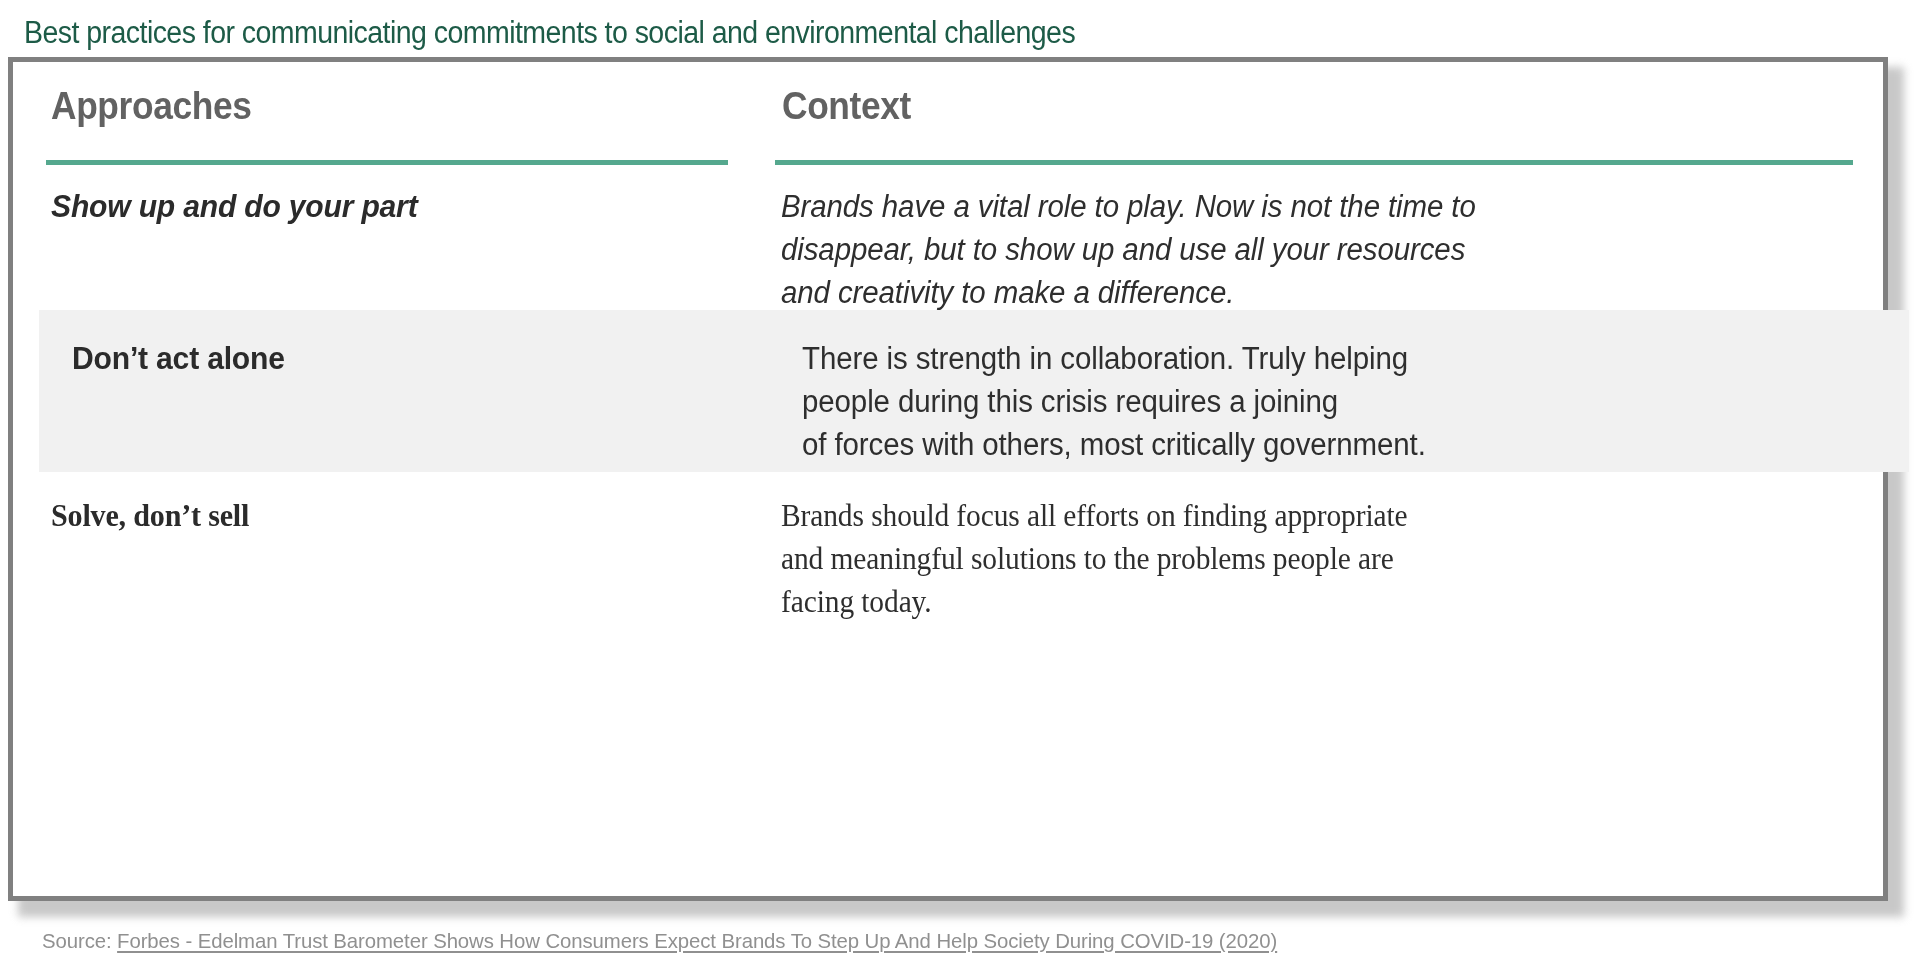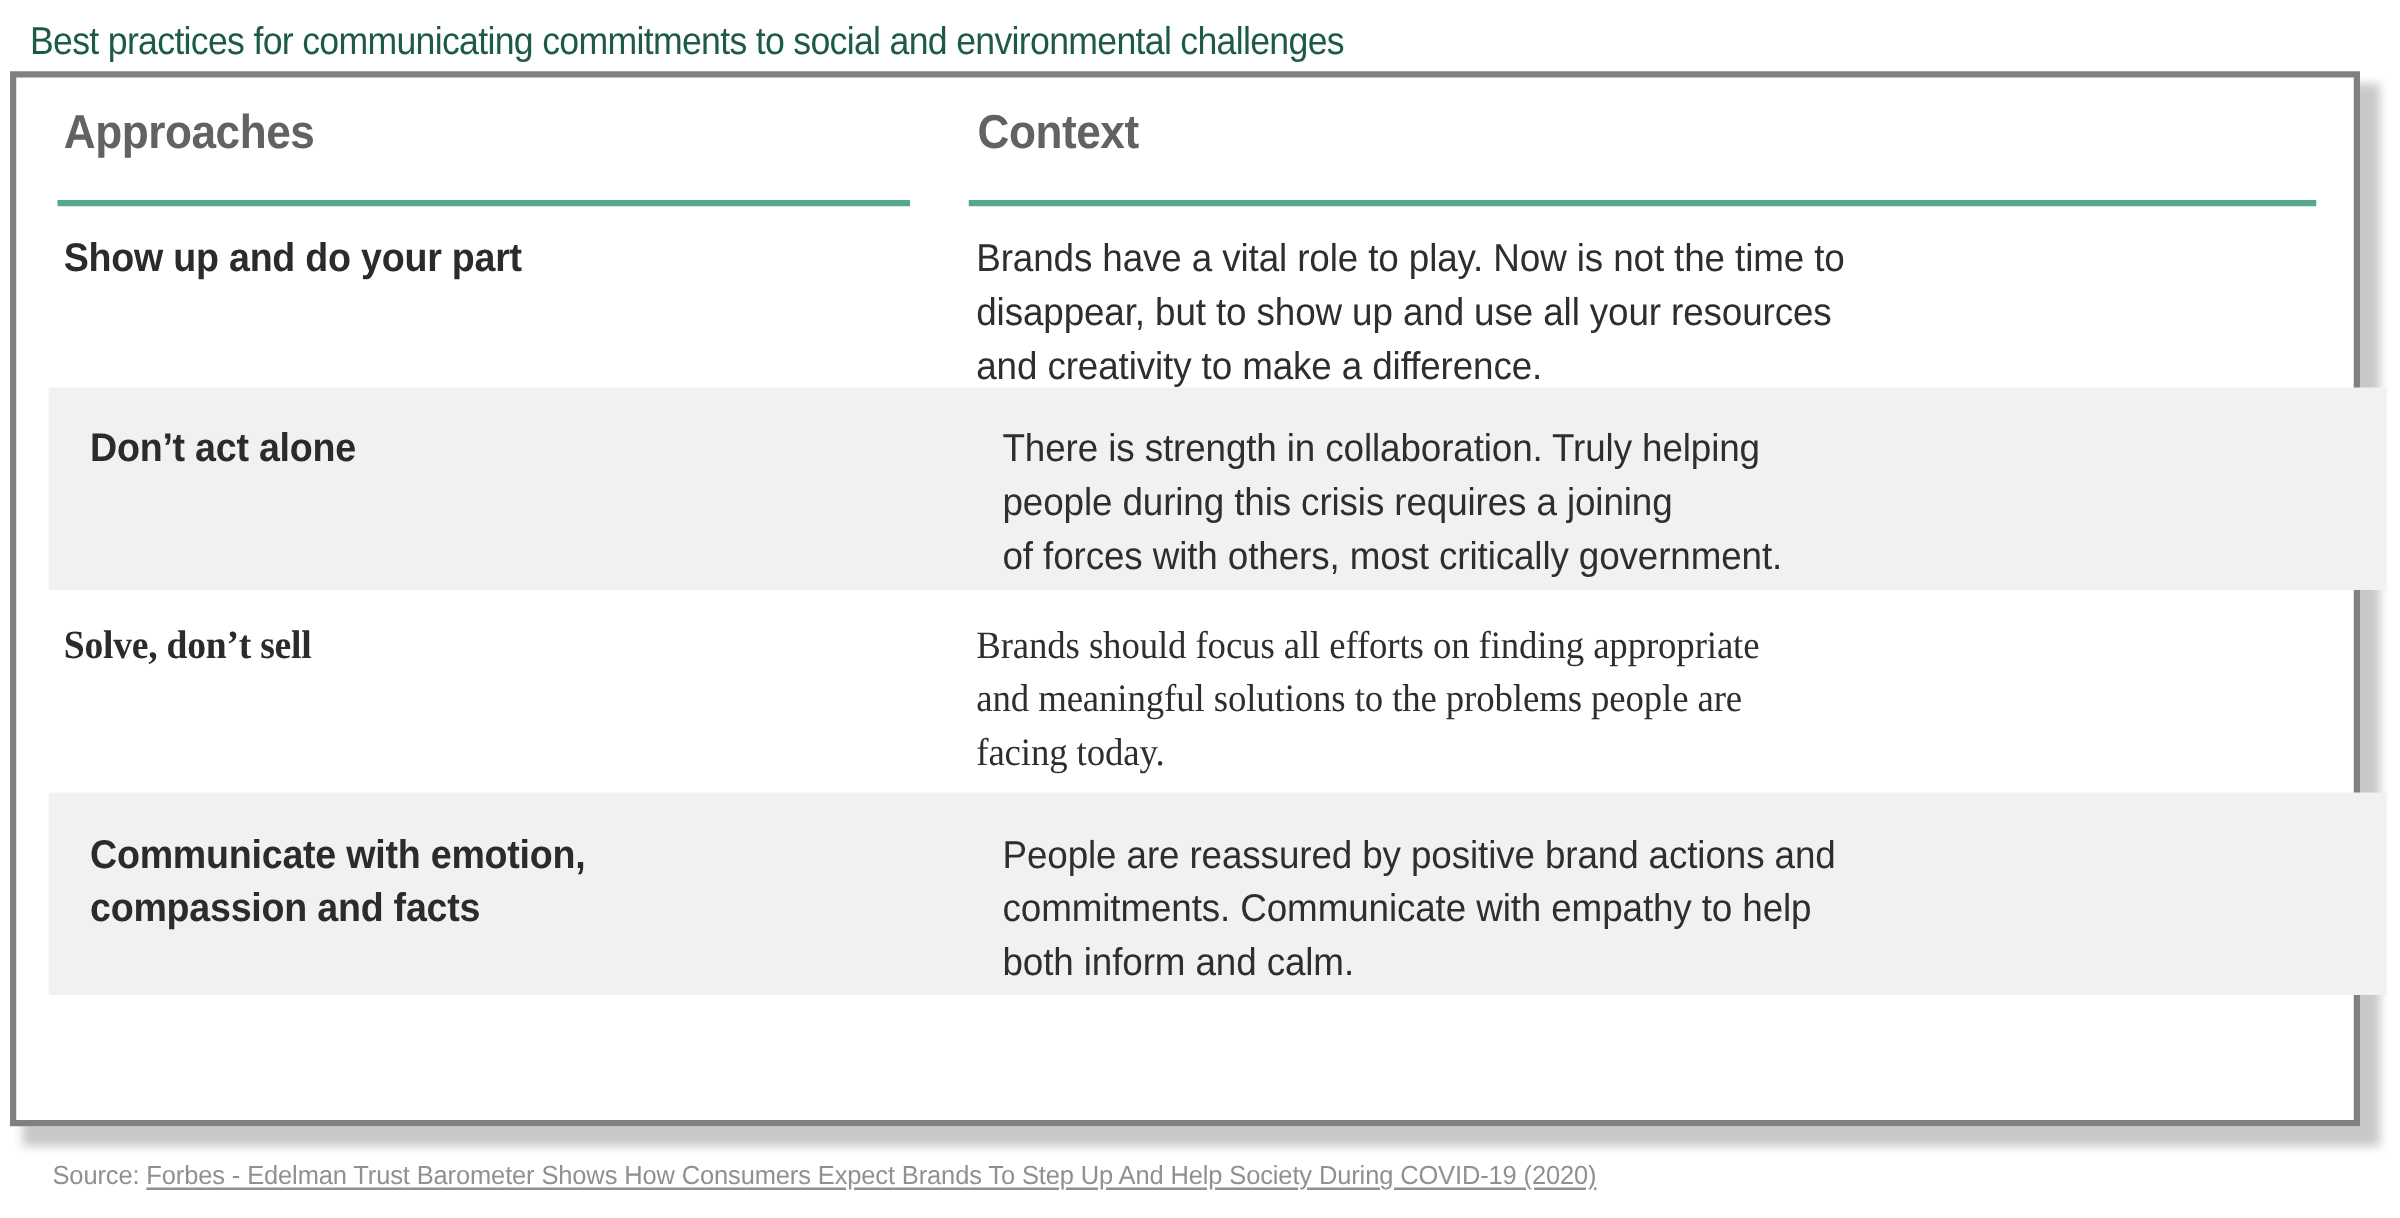--- a/index.html
+++ b/index.html
@@ -136,21 +136,21 @@
     line-height: 43px;
     font-weight: 400;
     color: #2e2e2e;
     letter-spacing: -0.1px;
     transform: scaleX(0.95);
     transform-origin: left top;
     white-space: pre-line;
   }
 
   
-  .row.r-0 { height: 143px; }
+  .row.r-0 { height: 143px; font-style: italic; }
   .row.r-1 { height: 162px; }
   .row.r-2 { height: 162px; font-family: Liberation Serif, serif; }
   .row.r-3 { height: 162px; }
 
   .row.r-0 .cell-approach { top: 18px; }
   .row.r-0 .cell-context  { top: 18px; }
   .row.r-1 .cell-approach { top: 27px; }
   .row.r-1 .cell-context  { top: 27px; }
   .row.r-2 .cell-approach { top: 22px; }
   .row.r-2 .cell-context  { top: 22px; }
@@ -211,27 +211,20 @@
 of forces with others, most critically government.</div>
         </div>
 
         <div class="row r-2">
           <div class="cell-approach">Solve, don’t sell</div>
           <div class="cell-context">Brands should focus all efforts on finding appropriate
 and meaningful solutions to the problems people are
 facing today.</div>
         </div>
 
-        <div class="row r-3 shaded">
-          <div class="cell-approach">Communicate with emotion,
-compassion and facts</div>
-          <div class="cell-context">People are reassured by positive brand actions and
-commitments. Communicate with empathy to help
-both inform and calm.</div>
-        </div>
 
       </div>
     </div>
   </div>
 
   <div class="source"><span class="src-label">Source: </span><span class="src-link">Forbes - Edelman Trust Barometer Shows How Consumers Expect Brands To Step Up And Help Society During COVID-19 (2020)</span></div>
 
 </div>
 
 </body></html>

